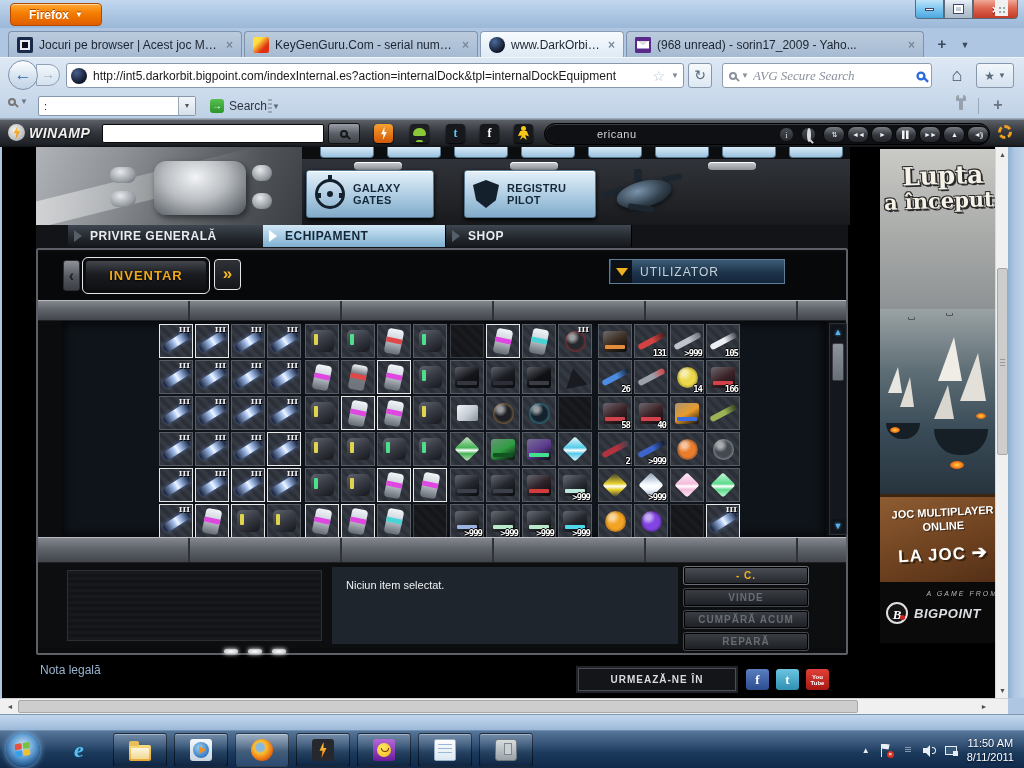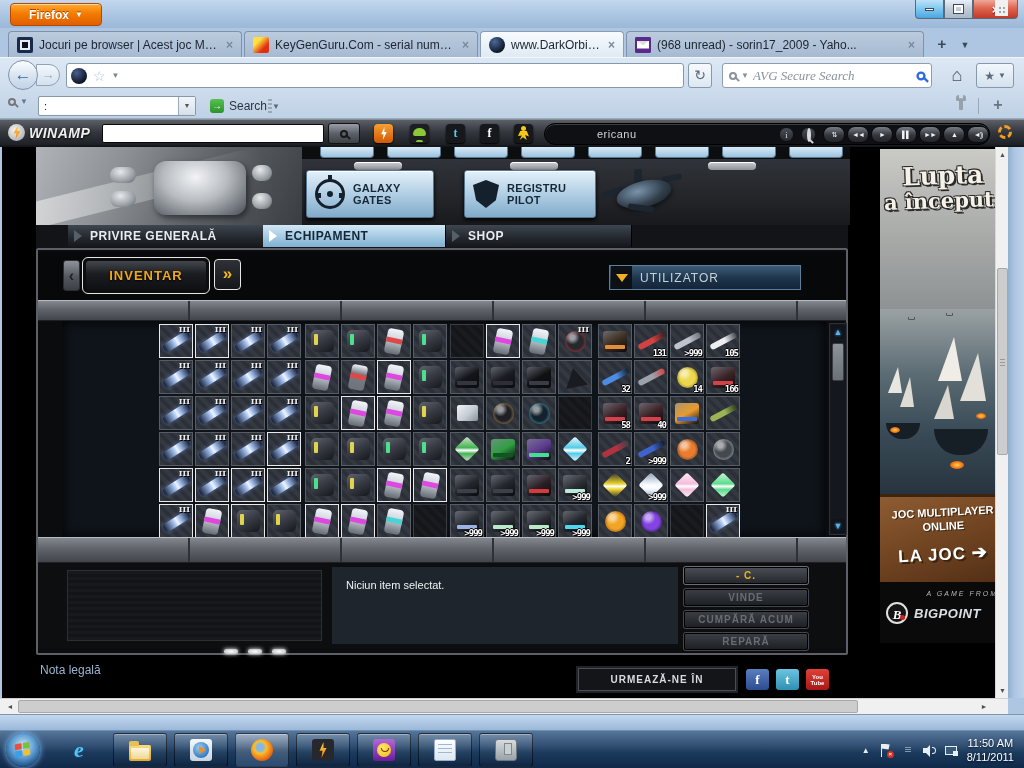--- a/index.html
+++ b/index.html
@@ -192,21 +192,21 @@
 #invrow{position:absolute;left:0;top:2px;width:808px;height:48px;background:#070809;}
 #invprev{position:absolute;left:25px;top:8px;width:17px;height:31px;border-radius:3px;border:1px solid #2a2d31;
  background:linear-gradient(180deg,#8e9298,#54585e 55%,#3c4046);color:#1d2024;font-weight:bold;text-align:center;line-height:29px;}
 #invframe{position:absolute;left:44px;top:5px;width:128px;height:37px;border:1px solid #e4e6e8;border-radius:6px;
  padding:3px;background:#0c0d0f;}
 #invframe .inner{width:100%;height:100%;border-radius:3px;background:linear-gradient(180deg,#43474d,#1a1c20 45%,#0e1013);
  display:flex;align-items:center;justify-content:center;}
 #invframe .inner span{color:#f0a818;font-weight:bold;font-size:13px;letter-spacing:1px;text-shadow:0 1px 2px #000;}
 #invnext{position:absolute;left:176px;top:7px;width:27px;height:31px;border:1px solid #e4e6e8;border-radius:4px;
  background:linear-gradient(180deg,#2e3136,#141619);color:#f8b820;font-weight:bold;font-size:17px;text-align:center;line-height:28px;}
-#userdd{position:absolute;left:571px;top:13px;width:192px;height:25px;border:1px solid #5c7e9a;
+#userdd{position:absolute;left:571px;top:7px;width:176px;height:25px;border:1px solid #5c7e9a;
  background:linear-gradient(180deg,#3b5b76,#1d344a 55%,#13253a);display:flex;align-items:center;}
 #userdd .tribox{width:21px;height:23px;background:#0d1116;display:flex;align-items:center;justify-content:center;margin:0 8px 0 1px;}
 #userdd .tri{width:0;height:0;border-left:6px solid transparent;border-right:6px solid transparent;border-top:8px solid #f0b020;}
 #userdd .lbl{color:#c6d2da;font-size:12px;letter-spacing:1px;}
 .mstrip{position:absolute;left:0;width:808px;background:linear-gradient(180deg,#84888e,#5f636a 45%,#42464c);
  border-top:1px solid #b8bcc0;border-bottom:1px solid #1e2024;}
 #strip1{top:50px;height:21px;}
 #strip2{top:287px;height:26px;}
 .mstrip .seams{position:absolute;inset:0;background:repeating-linear-gradient(90deg,transparent 0 150px,#2e3236 150px 152px);}
 
@@ -430,20 +430,21 @@
       </div>
     <div id="newtab">+</div>
     <div id="alltabs">▼</div>
   </div>
 
   <div id="navbar">
     <div id="backbtn">←</div>
     <div id="fwdbtn">→</div>
     <div id="urlbar">
       <span id="urlfav"></span>
+      <span id="urltext">http://int5.darkorbit.bigpoint.com/indexInternal.es?action=internalDock&amp;tpl=internalDockEquipment</span>
       <span id="urlstar">☆</span>
       <span id="urlcaret">▼</span>
     </div>
     <div id="reloadbtn">↻</div>
     <div id="avgbox">
       <span class="mag" id="avgmagL"></span>
       <span class="caret" style="color:#8a929c">▼</span>
       <input placeholder="AVG Secure Search" style="">
       <span class="mag" id="avgmagR"></span>
     </div>
@@ -1071,21 +1072,21 @@
               <div class="cell">
                 <div class="sh bar">
                   <i style="--c1: #eceef2; --c2: #3c4048;"></i>
                 </div>
                 <span class="q">105</span>
               </div>
               <div class="cell">
                 <div class="sh bar">
                   <i style="--c1: #4c8ce2; --c2: #141e2c;"></i>
                 </div>
-                <span class="q">32</span>
+                <span class="q">26</span>
               </div>
               <div class="cell">
                 <div class="sh bar">
                   <i style="--c1: #9ca2aa; --c2: #d24242;"></i>
                 </div>
               </div>
               <div class="cell">
                 <div class="sh cir">
                   <i style="--c1: #ecd84c; --c2: #6c5e1c;"></i>
                 </div>

